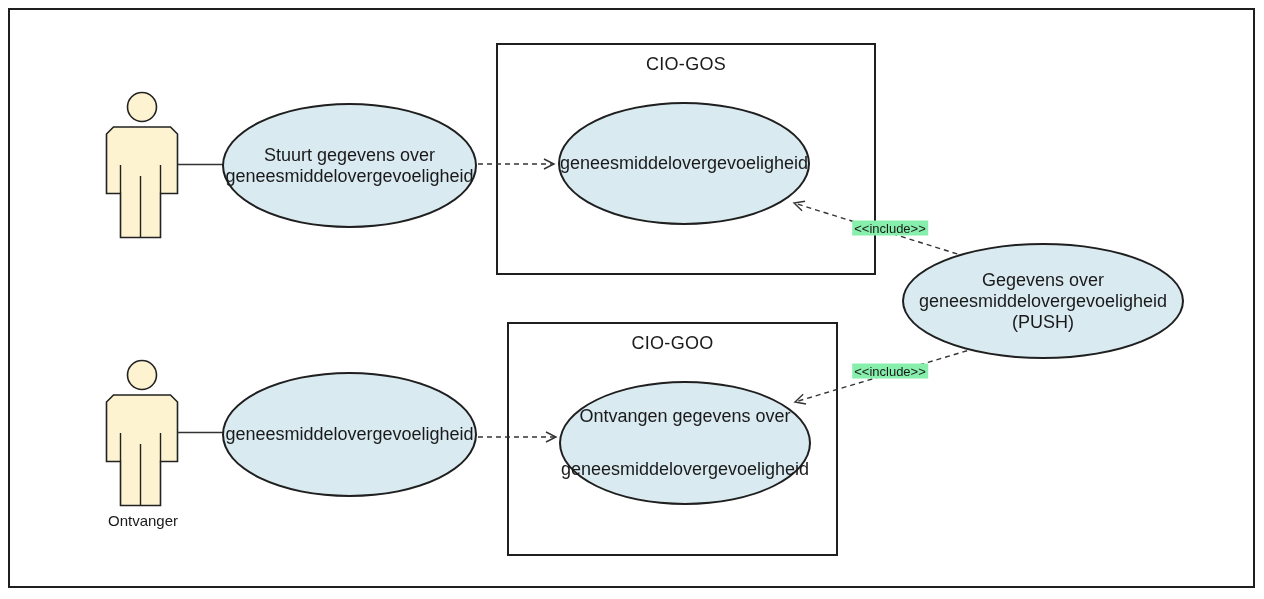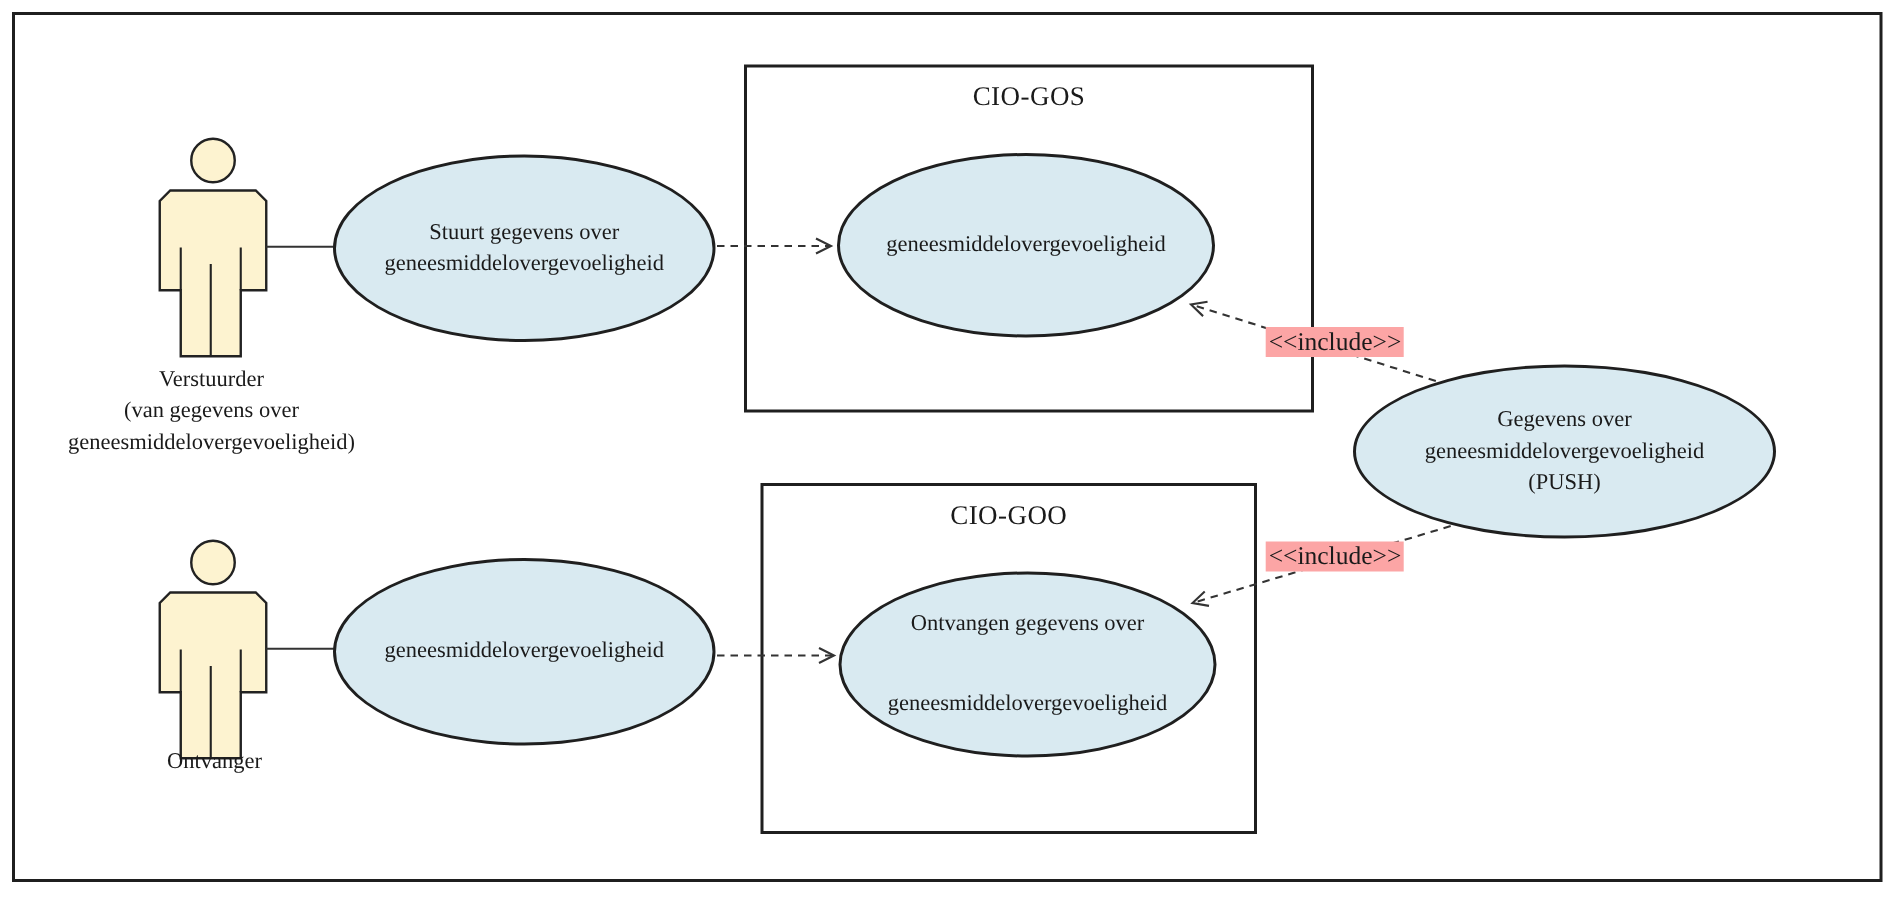--- a/index.html
+++ b/index.html
@@ -4,21 +4,20 @@
 <style>
   * { box-sizing: border-box; }
   html, body { margin: 0; padding: 0; background: #ffffff; }
   body { font-family: "Liberation Sans", sans-serif; color: #1a1a1a; }
   .canvas {
     position: relative;
     width: 1264px;
     height: 599px;
     background: #ffffff;
     overflow: hidden;
-    font-family: Liberation Serif, serif;
   }
   .outer-border {
     position: absolute;
     left: 8px; top: 8px;
     width: 1247px; height: 580px;
     border: 2px solid #1f1f1f;
   }
   .sys-box {
     position: absolute;
     border: 2px solid #1f1f1f;
@@ -34,38 +33,38 @@
   .ellipse {
     position: absolute;
     background: #d9eaf1;
     border: 2px solid #1f1f1f;
     border-radius: 50%;
     display: flex;
     flex-direction: column;
     align-items: center;
     justify-content: center;
     text-align: center;
-    font-size: 15px;
+    font-size: 18px;
     line-height: 21px;
   }
   .ellipse .uc-line { white-space: nowrap; }
   .svg-layer {
     position: absolute;
     left: 0; top: 0;
     width: 1264px; height: 599px;
   }
   .conn { stroke: #333333; stroke-width: 1.4; fill: none; }
   .dashed { stroke-dasharray: 5 4; }
   .actor-fill { fill: #fdf3d0; stroke: #222222; stroke-width: 1.6; }
   .actor-line { stroke: #222222; stroke-width: 1.4; fill: none; }
   .include-label {
     position: absolute;
     transform: translate(-50%, -50%);
-    background: #fca5a5;
-    font-size: 17px;
+    background: #86efac;
+    font-size: 13px;
     padding: 0 2px;
     white-space: nowrap;
   }
   .actor-label {
     position: absolute;
     transform: translateX(-50%);
     text-align: center;
     font-size: 15px;
     line-height: 21px;
   }
@@ -132,23 +131,18 @@
 
   <div class="ellipse" style="left:902px; top:243px; width:282px; height:116px;">
     <div class="uc-line">Gegevens over</div>
     <div class="uc-line">geneesmiddelovergevoeligheid</div>
     <div class="uc-line">(PUSH)</div>
   </div>
 
   <div class="include-label" style="left:890px; top:228px;">&lt;&lt;include&gt;&gt;</div>
   <div class="include-label" style="left:890px; top:371px;">&lt;&lt;include&gt;&gt;</div>
 
-  <div class="actor-label" style="left:141px; top:243px;">
-    <div>Verstuurder</div>
-    <div>(van gegevens over</div>
-    <div>geneesmiddelovergevoeligheid)</div>
-  </div>
 
-  <div class="actor-label" style="left:143px; top:498px;">
+  <div class="actor-label" style="left:143px; top:510px;">
     <div>Ontvanger</div>
   </div>
 
 </div>
 
 </body></html>

